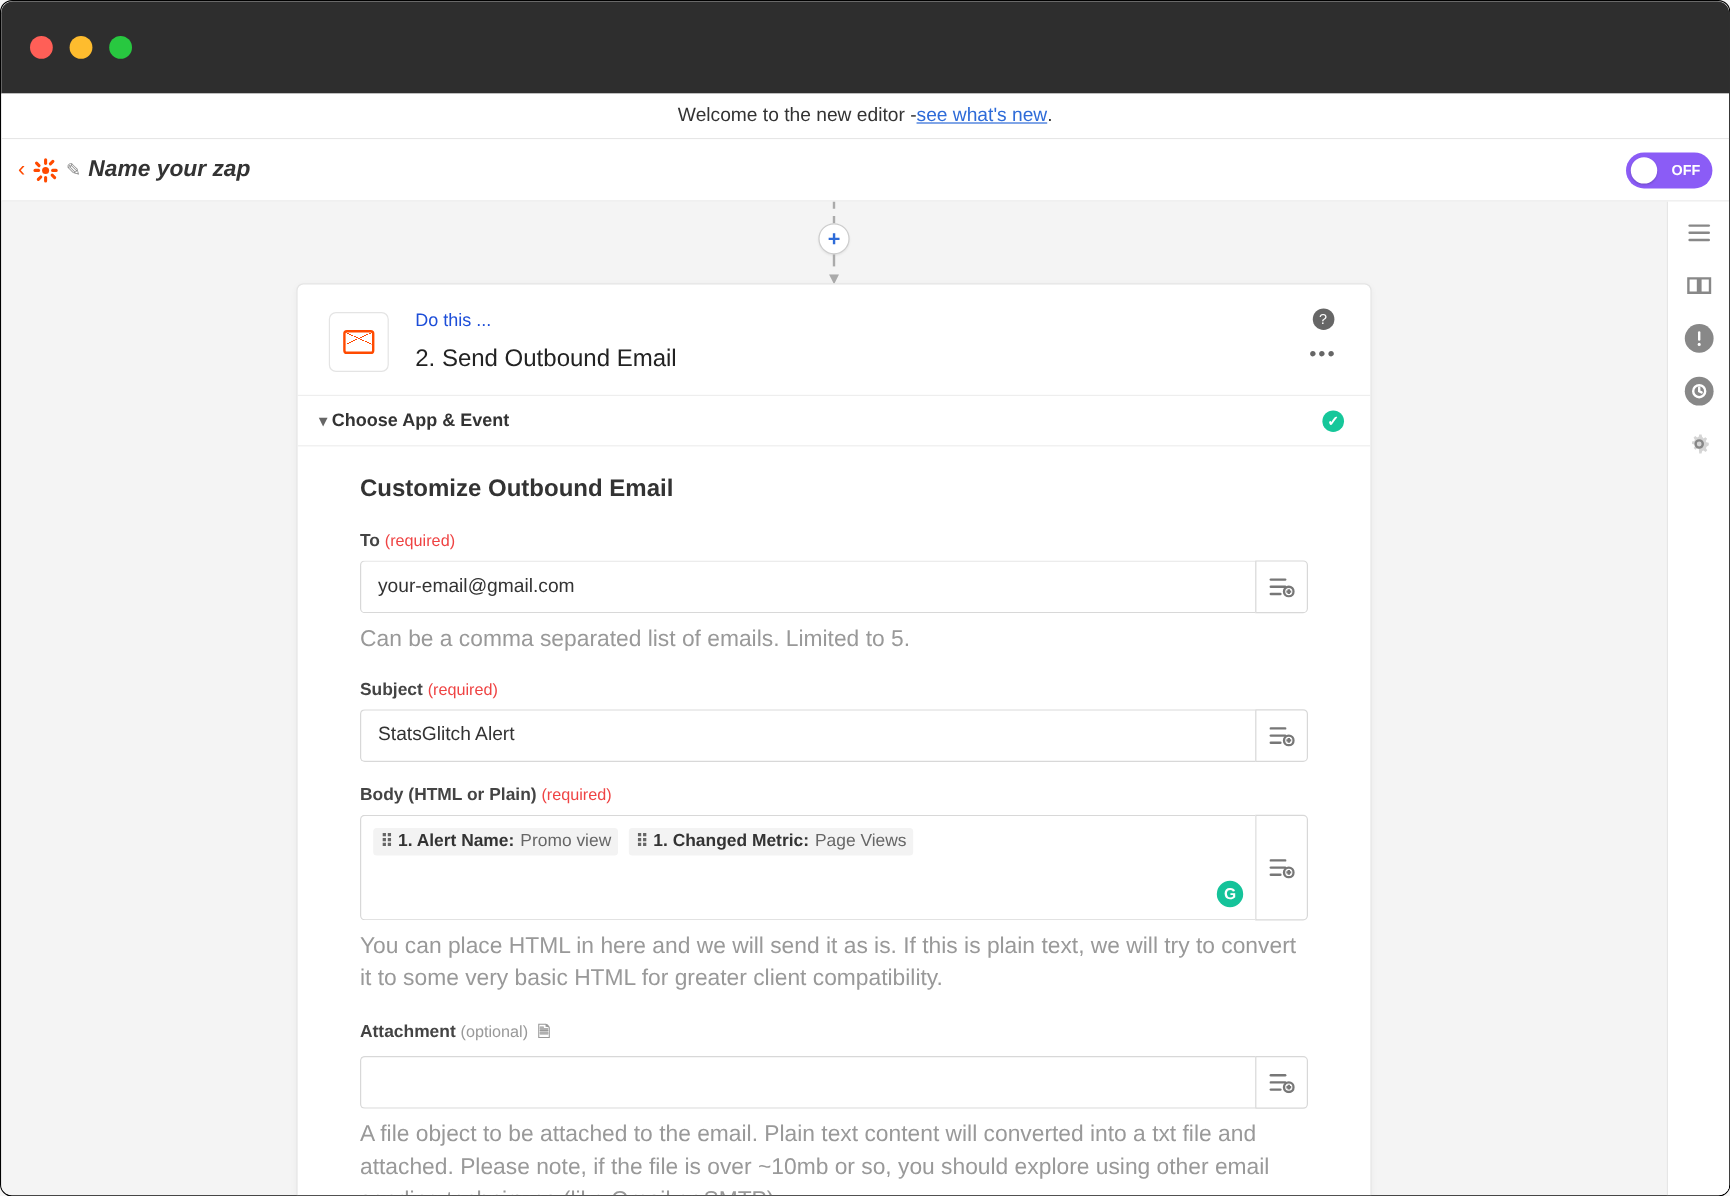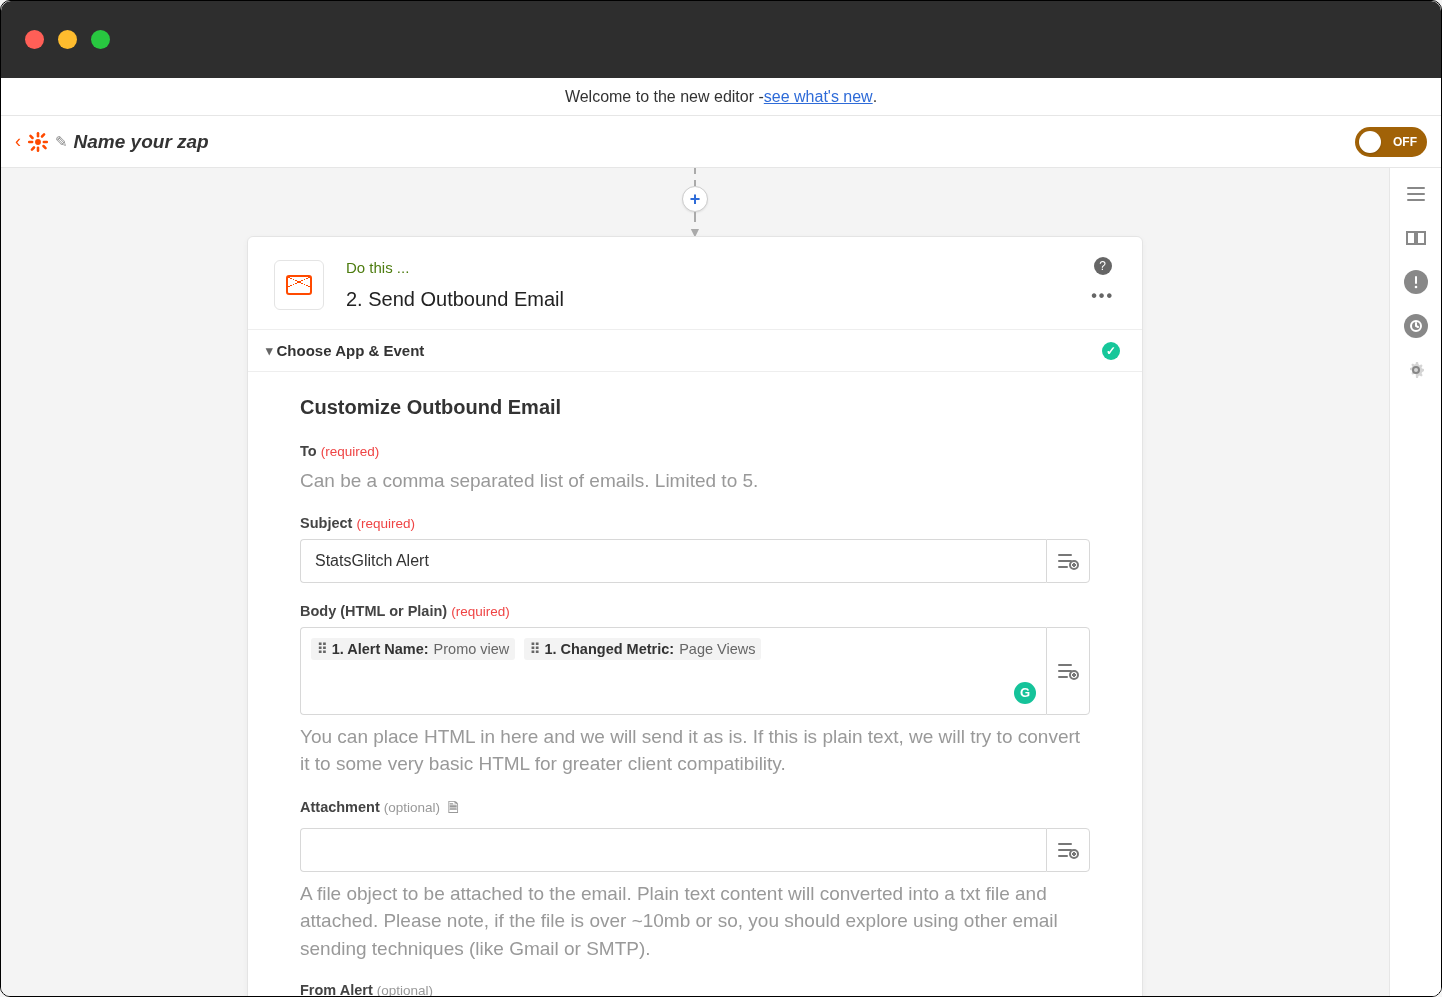--- a/index.html
+++ b/index.html
@@ -10,39 +10,39 @@
 .tb-yellow { background: #febc2e; }
 .tb-green { background: #28c840; }
 .welcome-bar { background: #fff; border-bottom: 1px solid #e6e6e6; height: 38px; display: flex; align-items: center; justify-content: center; font-size: 16px; color: #333; }
 .welcome-bar a { color: #2e6bd8; text-decoration: underline; }
 .header-bar { background: #fff; border-bottom: 1px solid #e6e6e6; height: 52px; display: flex; align-items: center; padding: 0 14px; justify-content: space-between; }
 .header-left { display: flex; align-items: center; gap: 6px; }
 .back-chev { color: #ff4a00; font-size: 18px; }
 .logo-star { width: 22px; height: 22px; display: flex; align-items: center; justify-content: center; }
 .pencil { color: #888; font-size: 15px; }
 .zap-name { font-weight: 700; font-size: 19px; color: #333; font-style: italic; }
-.toggle { width: 72px; height: 30px; background: #a16207; border-radius: 30px; position: relative; display: flex; align-items: center; justify-content: flex-end; padding-right: 10px; }
+.toggle { width: 72px; height: 30px; background: #8b5cf6; border-radius: 30px; position: relative; display: flex; align-items: center; justify-content: flex-end; padding-right: 10px; }
 .toggle-knob { width: 22px; height: 22px; background: #fff; border-radius: 50%; position: absolute; left: 4px; box-shadow: 0 1px 2px rgba(0,0,0,0.2); }
 .toggle-label { font-size: 12px; font-weight: 700; color: #fff; }
 .workspace { position: relative; height: calc(100% - 167px); background: #f4f4f4; }
 .right-rail { position: absolute; right: 0; top: 0; bottom: 0; width: 52px; background: #fff; border-left: 1px solid #e6e6e6; display: flex; flex-direction: column; align-items: center; padding-top: 14px; gap: 20px; }
 .rail-item { width: 24px; height: 24px; display: flex; align-items: center; justify-content: center; color: #777; }
 .rail-circle { width: 24px; height: 24px; border-radius: 50%; background: #888; color: #fff; display: flex; align-items: center; justify-content: center; }
 .canvas { position: absolute; left: 0; right: 52px; top: 0; bottom: 0; overflow: hidden; }
 .connector { position: absolute; left: 50%; transform: translateX(-50%); top: 0; display: flex; flex-direction: column; align-items: center; }
 .conn-line { width: 2px; height: 18px; border-left: 2px dashed #aaa; }
 .conn-plus { width: 26px; height: 26px; background: #fff; border: 1px solid #ccc; border-radius: 50%; display: flex; align-items: center; justify-content: center; color: #2e6bd8; font-weight: 700; font-size: 18px; box-shadow: 0 1px 2px rgba(0,0,0,0.08); }
 .conn-arrow { color: #aaa; font-size: 14px; margin-top: 2px; }
 .card { position: absolute; left: 50%; transform: translateX(-50%); top: 68px; width: 896px; background: #fff; border: 1px solid #e4e4e4; border-radius: 6px; box-shadow: 0 2px 6px rgba(0,0,0,0.04); }
 .card-head { display: flex; padding: 22px 26px 18px 26px; align-items: center; gap: 22px; position: relative; }
 .app-icon { width: 50px; height: 50px; border: 1px solid #e4e4e4; border-radius: 6px; display: flex; align-items: center; justify-content: center; }
 .mail-icon { width: 26px; height: 20px; border: 2px solid #ff4a00; border-radius: 3px; position: relative; }
 .mail-icon::after { content: ""; position: absolute; left: 0; right: 0; top: 0; height: 10px; background: linear-gradient(to bottom right, transparent 48%, #ff4a00 48%, #ff4a00 52%, transparent 52%), linear-gradient(to bottom left, transparent 48%, #ff4a00 48%, #ff4a00 52%, transparent 52%); }
 .card-head-text { flex: 1; }
-.do-this { color: #4d7c0f; font-size: 15px; margin-bottom: 12px; }
+.do-this { color: #1d4ed8; font-size: 15px; margin-bottom: 12px; }
 .step-title { font-weight: 400; font-size: 20px; color: #222; }
 .card-head-actions { position: absolute; right: 28px; top: 20px; display: flex; flex-direction: column; gap: 12px; align-items: center; color: #666; }
 .section-row { display: flex; align-items: center; padding: 12px 18px; border-top: 1px solid #eee; border-bottom: 1px solid #eee; font-weight: 700; font-size: 15px; color: #333; position: relative; }
 .section-row .chev { margin-right: 4px; color: #666; font-size: 13px; }
 .section-check { position: absolute; right: 22px; width: 18px; height: 18px; background: #16c79a; border-radius: 50%; display: flex; align-items: center; justify-content: center; color: #fff; font-size: 12px; }
 .form-area { padding: 24px 52px 40px 52px; }
 .form-title { font-weight: 700; font-size: 20px; color: #333; margin-bottom: 24px; }
 .field { margin-bottom: 20px; }
 .field-label { font-size: 14.5px; font-weight: 700; color: #444; margin-bottom: 8px; }
 .field-label .req { color: #ef4444; font-weight: 400; font-size: 13.5px; }
@@ -177,20 +177,35 @@
       </div>
 
       <div class="form-area">
         <div class="form-title">Customize Outbound Email</div>
 
         <div class="field">
           <div class="field-label">
             <span>To</span>
             <span class="req">(required)</span>
           </div>
+          <div class="input-row">
+            <input class="text-input" value="your-email@gmail.com" style="">
+            <div class="picker-btn">
+              <svg class="picker-icon-svg" viewBox="0 0 22 18">
+                  <g stroke="#777" stroke-width="2" stroke-linecap="round" fill="none">
+                    <line x1="2" y1="3" x2="14" y2="3"></line>
+                    <line x1="2" y1="9" x2="14" y2="9"></line>
+                    <line x1="2" y1="15" x2="10" y2="15"></line>
+                  </g>
+                  <circle cx="17" cy="13" r="4" fill="none" stroke="#777" stroke-width="2"></circle>
+                  <line x1="17" y1="11" x2="17" y2="15" stroke="#777" stroke-width="2"></line>
+                  <line x1="15" y1="13" x2="19" y2="13" stroke="#777" stroke-width="2"></line>
+                </svg>
+            </div>
+          </div>
           <div class="help-text">Can be a comma separated list of emails. Limited to 5.</div>
         </div>
 
         <div class="field">
           <div class="field-label">
             <span>Subject</span>
             <span class="req">(required)</span>
           </div>
           <div class="input-row">
             <input class="text-input" value="StatsGlitch Alert" style="">

